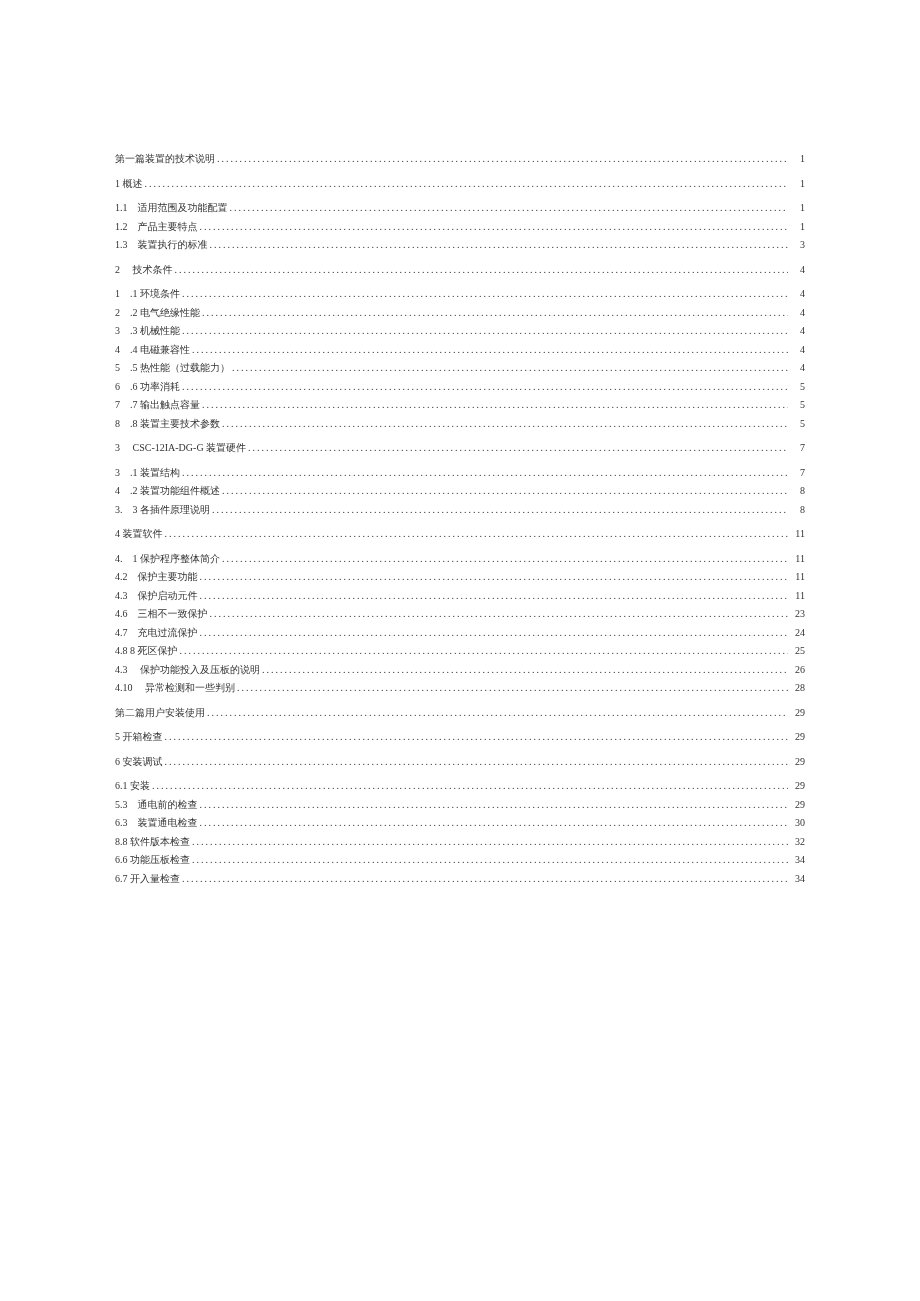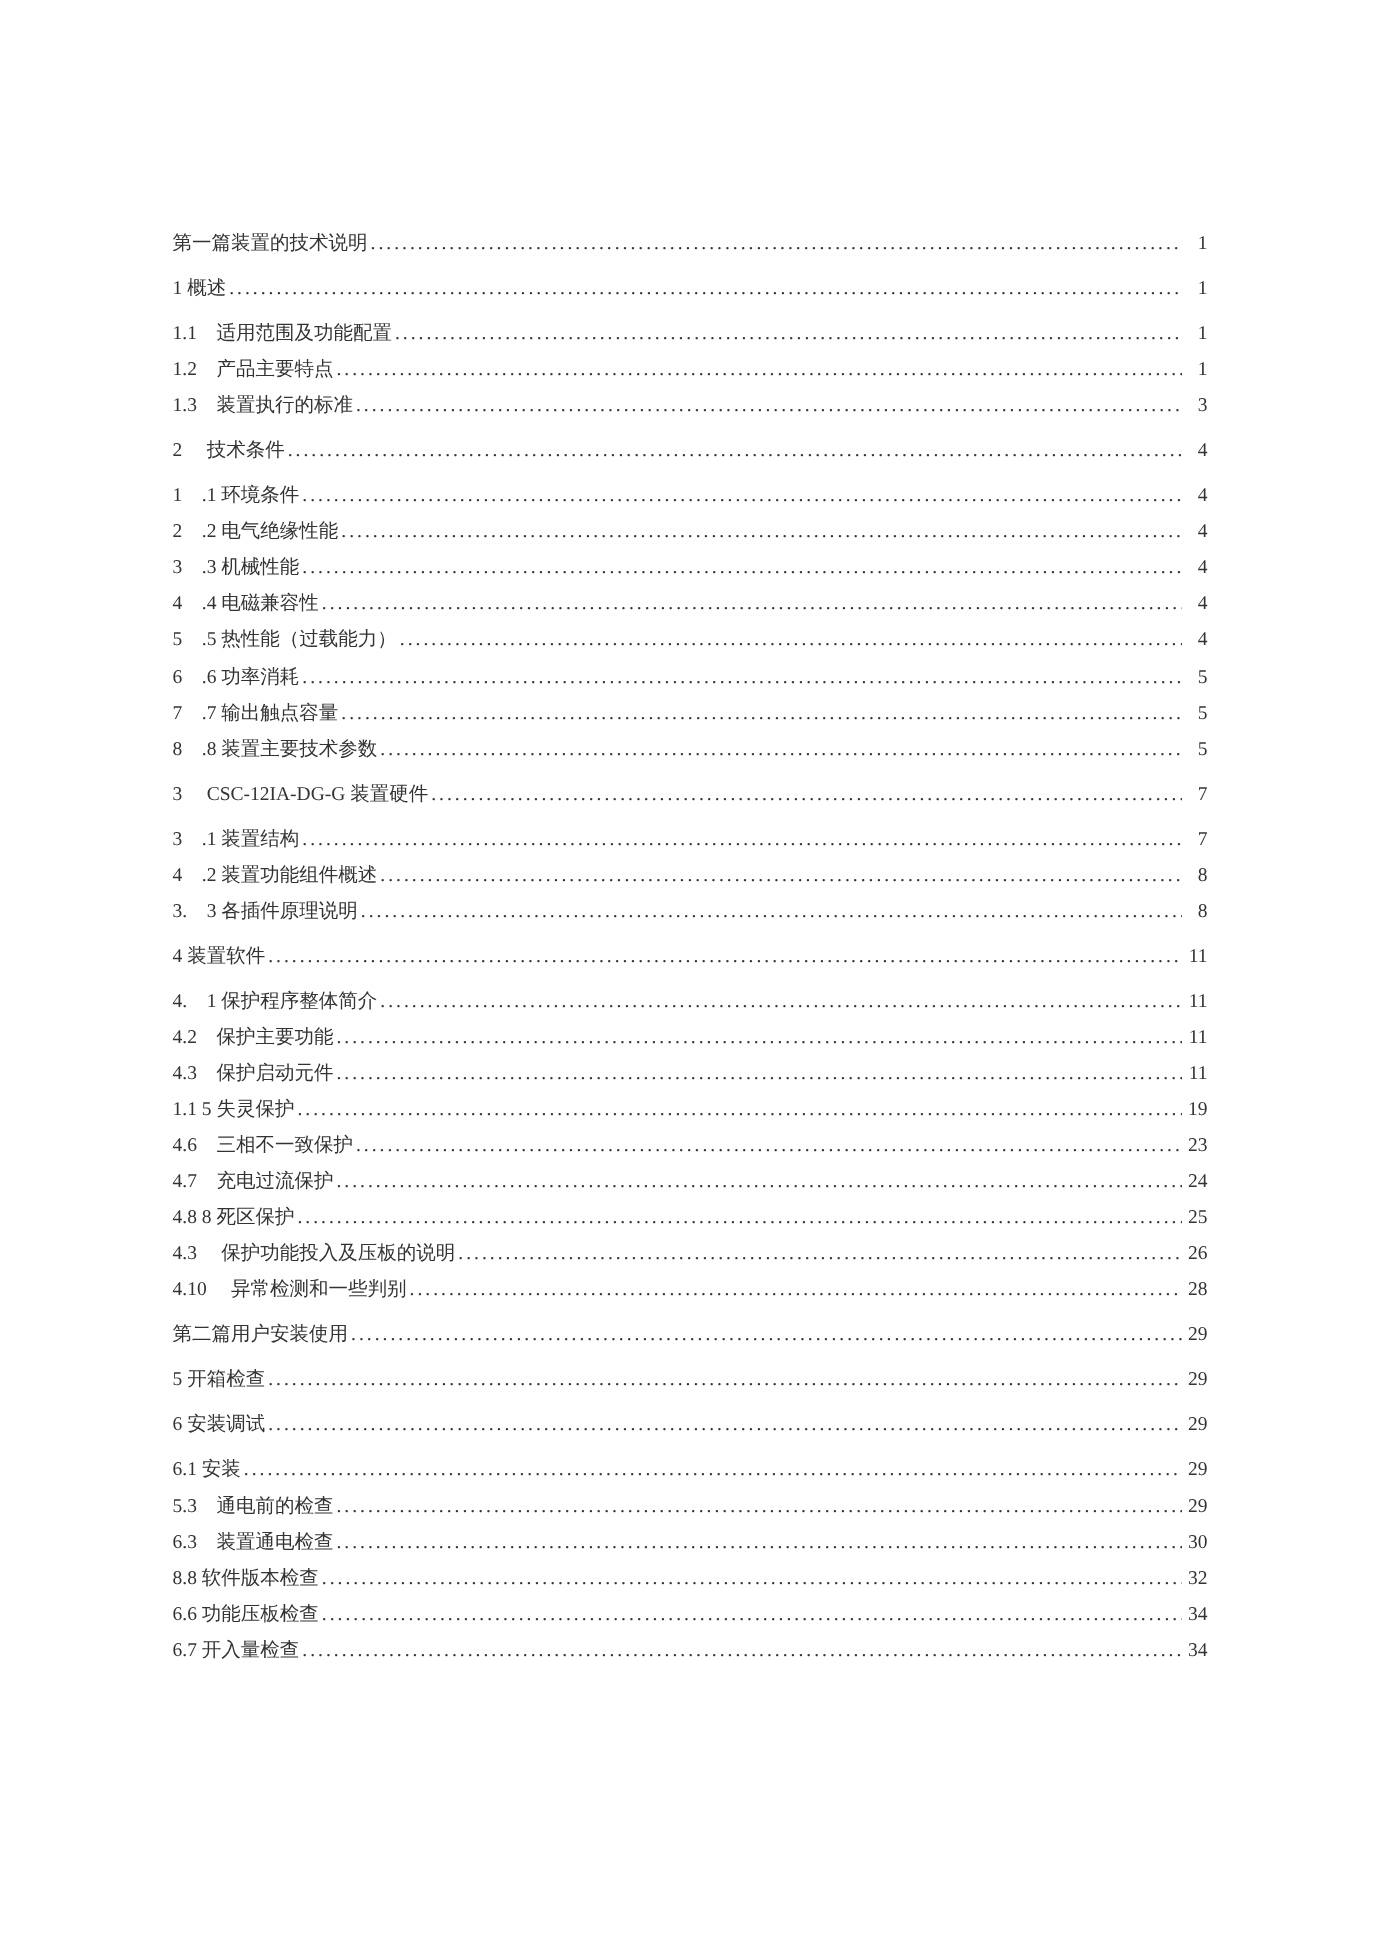--- a/index.html
+++ b/index.html
@@ -11,21 +11,21 @@
       font-family: "SimSun", "宋体", serif;
       background: #ffffff;
       width: 920px;
       height: 1301px;
       padding: 150px 115px 100px 115px;
       color: #333333;
     }
     .toc-entry {
       display: flex;
       align-items: baseline;
-      font-size: 13px;
+      font-size: 10px;
       line-height: 1.85;
       white-space: nowrap;
     }
     .toc-label {
       flex-shrink: 0;
     }
     .toc-leader {
       flex: 1;
       overflow: hidden;
       letter-spacing: 2px;
@@ -160,25 +160,20 @@
       <span class="toc-label">4.2　保护主要功能</span>
       <span class="toc-leader"></span>
       <span class="toc-page">11</span>
     </div>
     <div class="toc-entry">
       <span class="toc-label">4.3　保护启动元件</span>
       <span class="toc-leader"></span>
       <span class="toc-page">11</span>
     </div>
     <div class="toc-entry">
-      <span class="toc-label">1.1 5 失灵保护</span>
-      <span class="toc-leader"></span>
-      <span class="toc-page">19</span>
-    </div>
-    <div class="toc-entry">
       <span class="toc-label">4.6　三相不一致保护</span>
       <span class="toc-leader"></span>
       <span class="toc-page">23</span>
     </div>
     <div class="toc-entry">
       <span class="toc-label">4.7　充电过流保护</span>
       <span class="toc-leader"></span>
       <span class="toc-page">24</span>
     </div>
     <div class="toc-entry">

